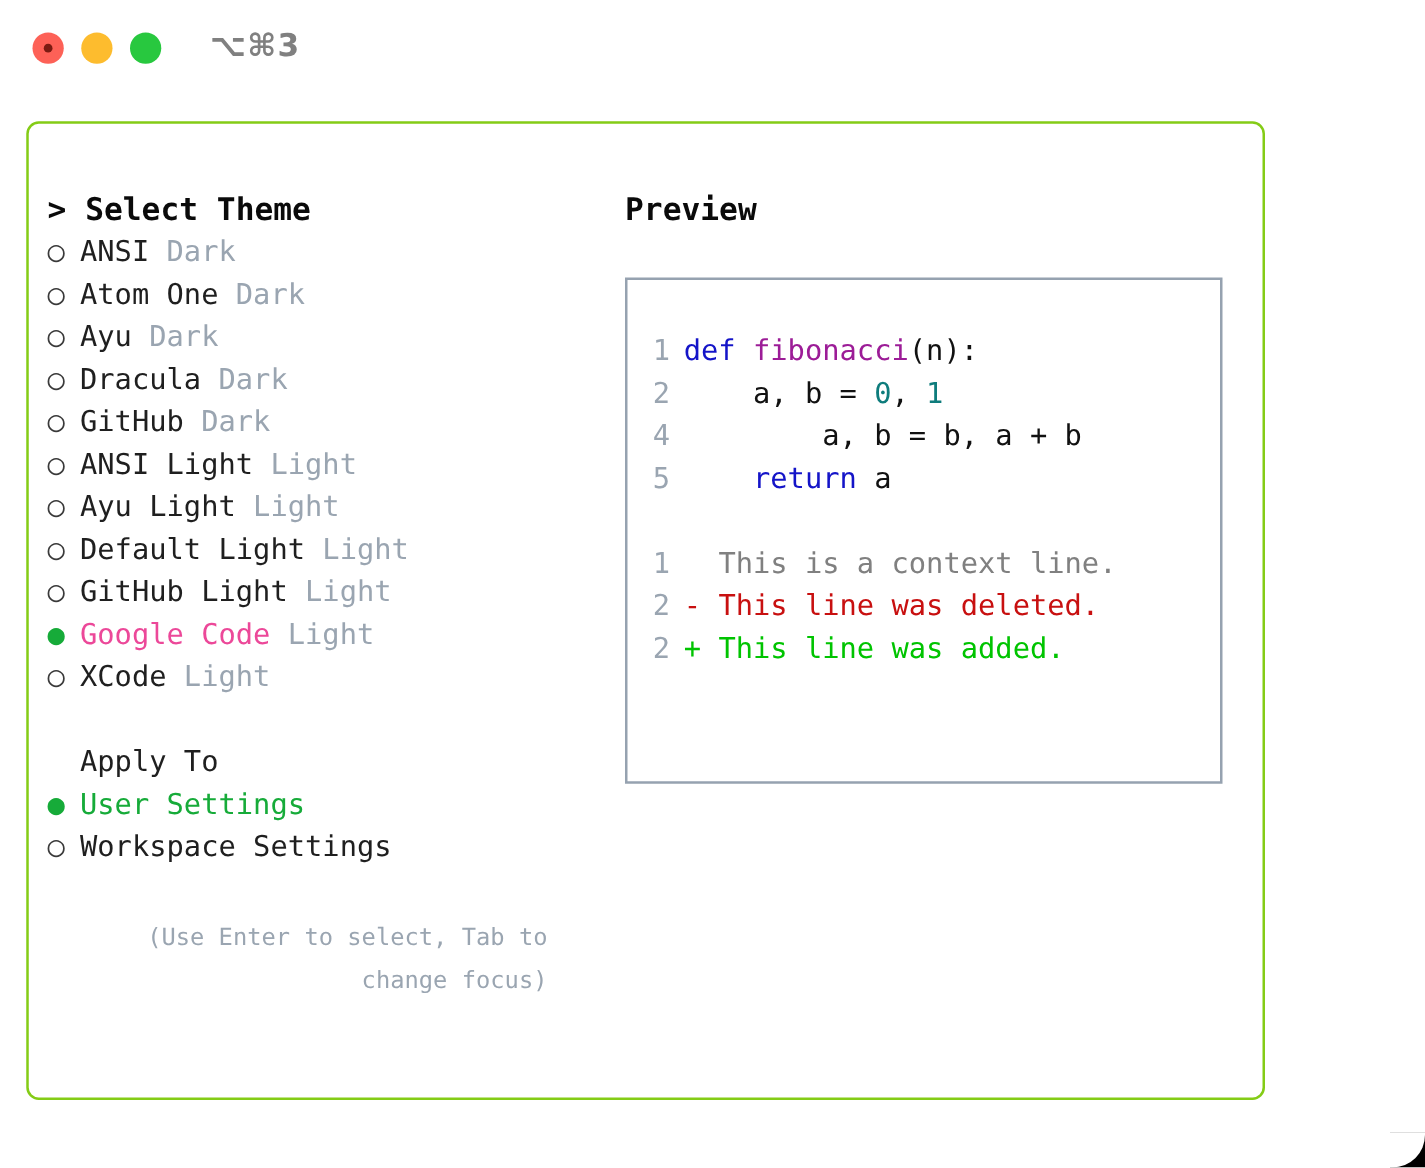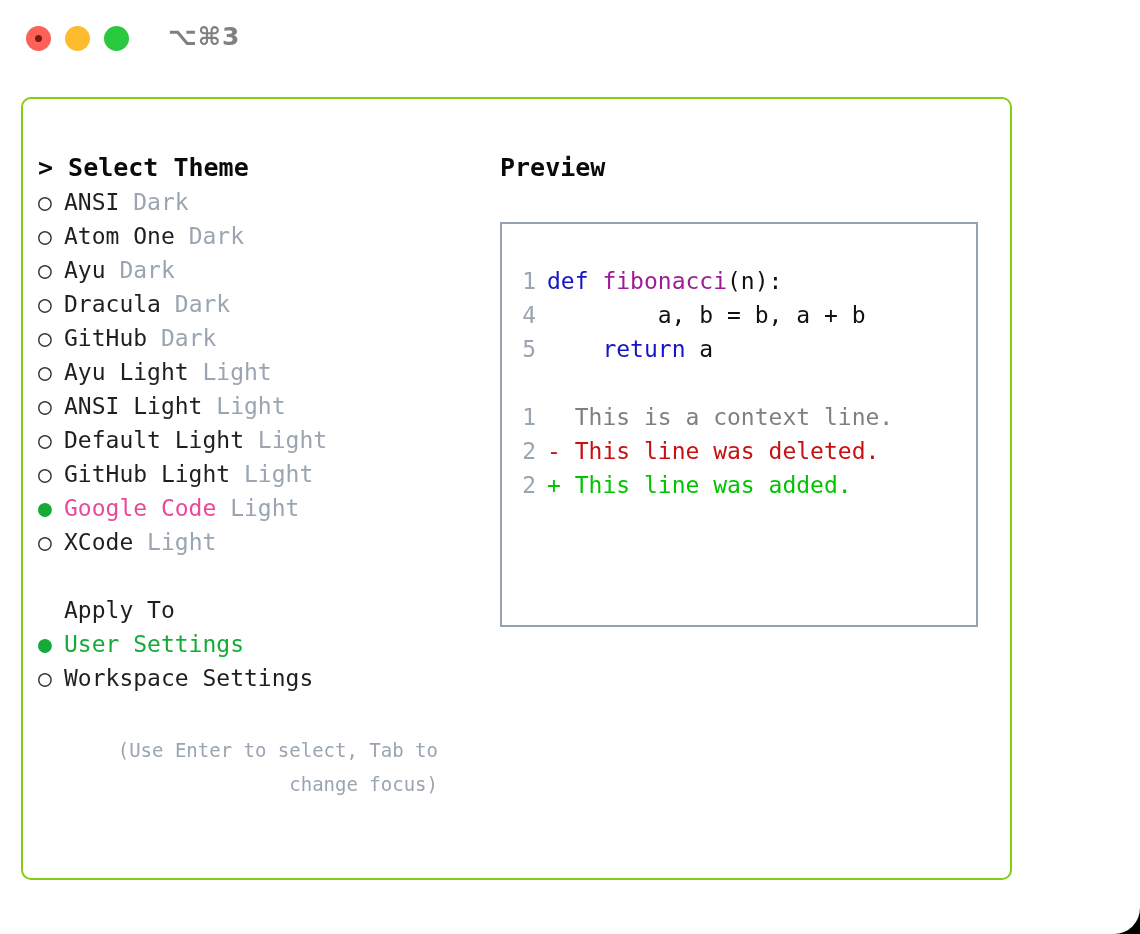--- a/index.html
+++ b/index.html
@@ -250,22 +250,22 @@
 
       <div class="left-col">
         <div class="col-heading">&gt; Select Theme</div>
 
         <ul class="theme-list">
             <li class="theme-row"><span class="bullet">○</span><span class="theme-name">ANSI</span><span class="theme-kind"> Dark</span></li>
             <li class="theme-row"><span class="bullet">○</span><span class="theme-name">Atom One</span><span class="theme-kind"> Dark</span></li>
             <li class="theme-row"><span class="bullet">○</span><span class="theme-name">Ayu</span><span class="theme-kind"> Dark</span></li>
             <li class="theme-row"><span class="bullet">○</span><span class="theme-name">Dracula</span><span class="theme-kind"> Dark</span></li>
             <li class="theme-row"><span class="bullet">○</span><span class="theme-name">GitHub</span><span class="theme-kind"> Dark</span></li>
+            <li class="theme-row"><span class="bullet">○</span><span class="theme-name">ANSI Light</span><span class="theme-kind"> Light</span></li>
             <li class="theme-row"><span class="bullet">○</span><span class="theme-name">Ayu Light</span><span class="theme-kind"> Light</span></li>
-            <li class="theme-row"><span class="bullet">○</span><span class="theme-name">ANSI Light</span><span class="theme-kind"> Light</span></li>
             <li class="theme-row"><span class="bullet">○</span><span class="theme-name">Default Light</span><span class="theme-kind"> Light</span></li>
             <li class="theme-row"><span class="bullet">○</span><span class="theme-name">GitHub Light</span><span class="theme-kind"> Light</span></li>
             <li class="theme-row selected"><span class="bullet on">●</span><span class="theme-name">Google Code</span><span class="theme-kind"> Light</span></li>
             <li class="theme-row"><span class="bullet">○</span><span class="theme-name">XCode</span><span class="theme-kind"> Light</span></li>
           </ul>
 
         <div class="apply-heading">Apply To</div>
 
         <ul class="apply-list">
             <li class="apply-row selected"><span class="bullet on">●</span><span class="apply-label">User Settings</span></li>
@@ -273,20 +273,21 @@
           </ul>
 
         <div class="hint">(Use Enter to select, Tab to change focus)</div>
       </div>
 
       <div class="right-col">
         <div class="preview-heading">Preview</div>
         <div class="preview-box">
           <div>
               <div class="code-line"><span class="ln">1</span><span class="tok-kw">def </span><span class="tok-fn">fibonacci</span><span class="tok-pl">(n):</span></div>
+              <div class="code-line"><span class="ln">2</span><span class="tok-pl">    a, b = </span><span class="tok-num">0</span><span class="tok-pl">, </span><span class="tok-num">1</span></div>
               <div class="code-line"><span class="ln">4</span><span class="tok-pl">        a, b = b, a + b</span></div>
               <div class="code-line"><span class="ln">5</span><span class="tok-pl">    </span><span class="tok-kw">return</span><span class="tok-pl"> a</span></div>
             </div>
           <div class="gap-line"></div>
           <div>
               <div class="code-line"><span class="ln">1</span><span class="diff-ctx">  </span><span class="diff-ctx">This is a context line.</span></div>
               <div class="code-line"><span class="ln">2</span><span class="diff-del">- </span><span class="diff-del">This line was deleted.</span></div>
               <div class="code-line"><span class="ln">2</span><span class="diff-add">+ </span><span class="diff-add">This line was added.</span></div>
             </div>
         </div>

